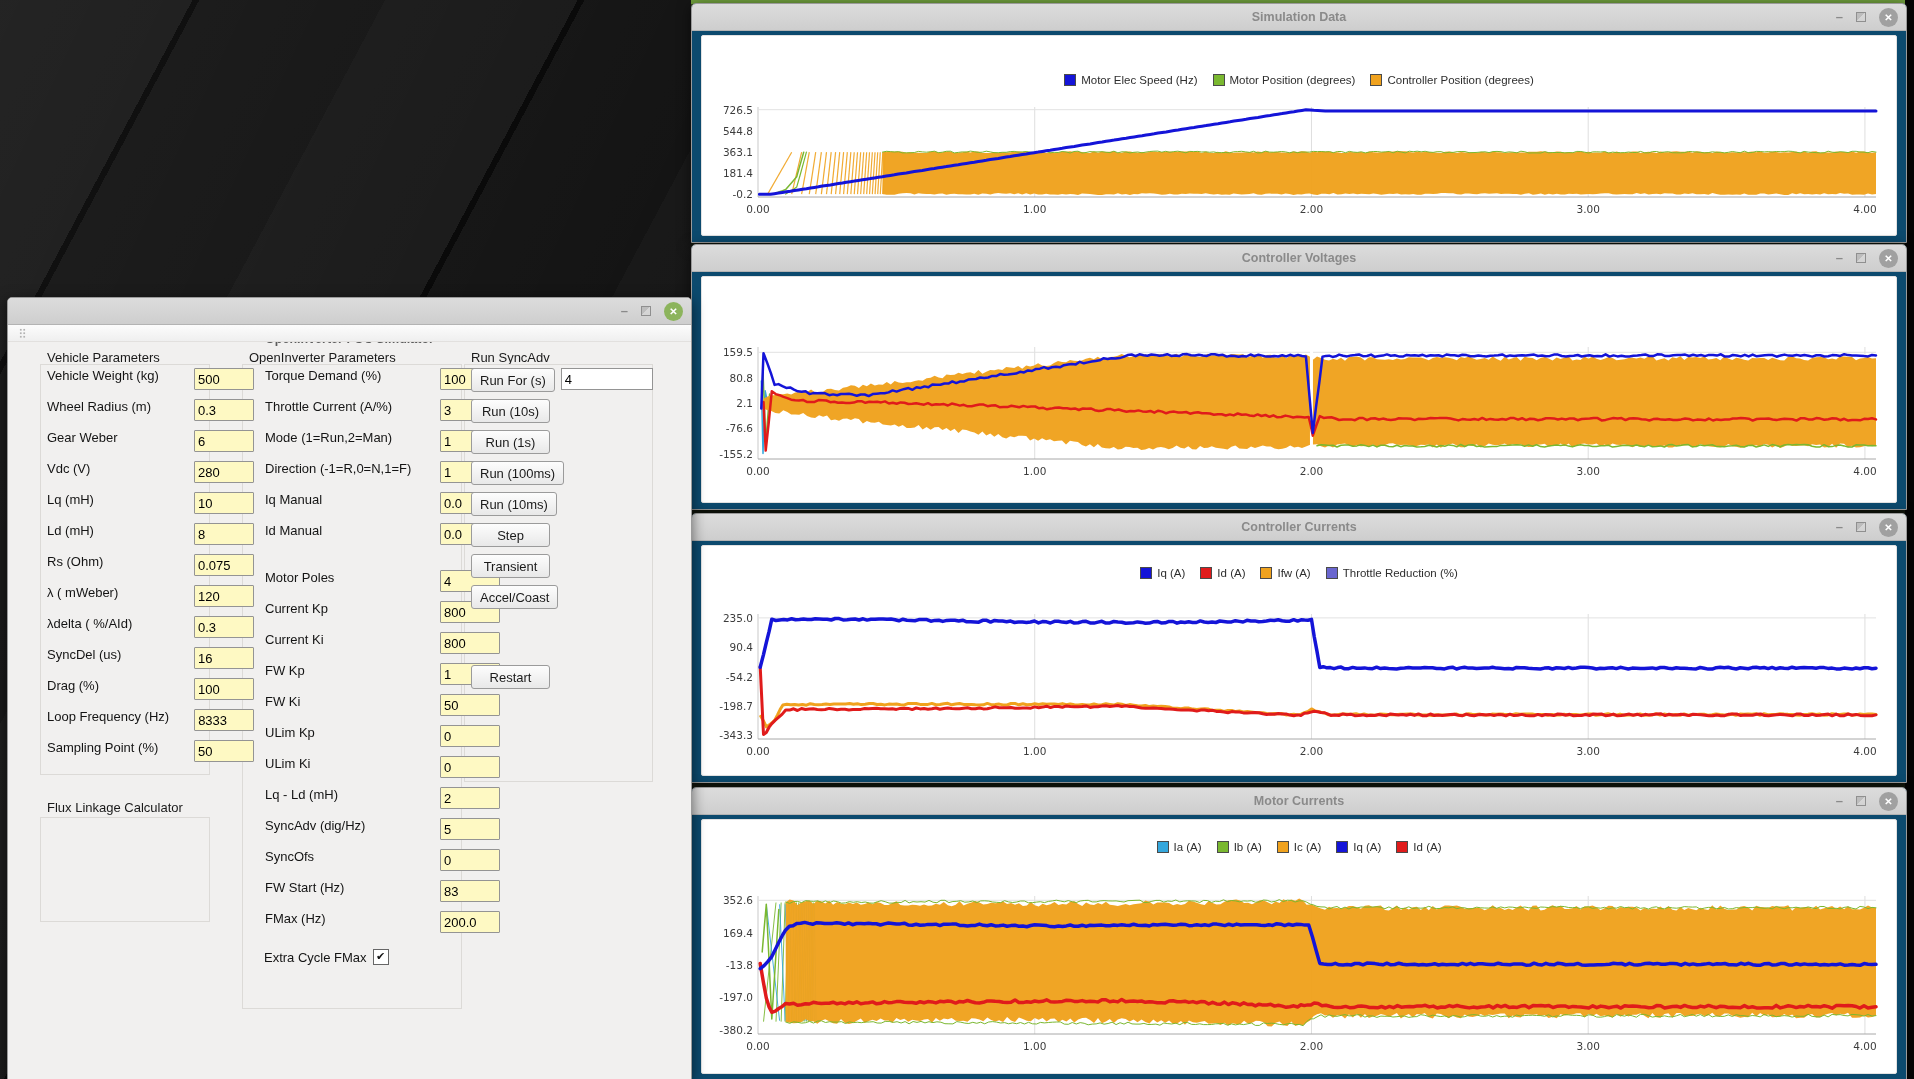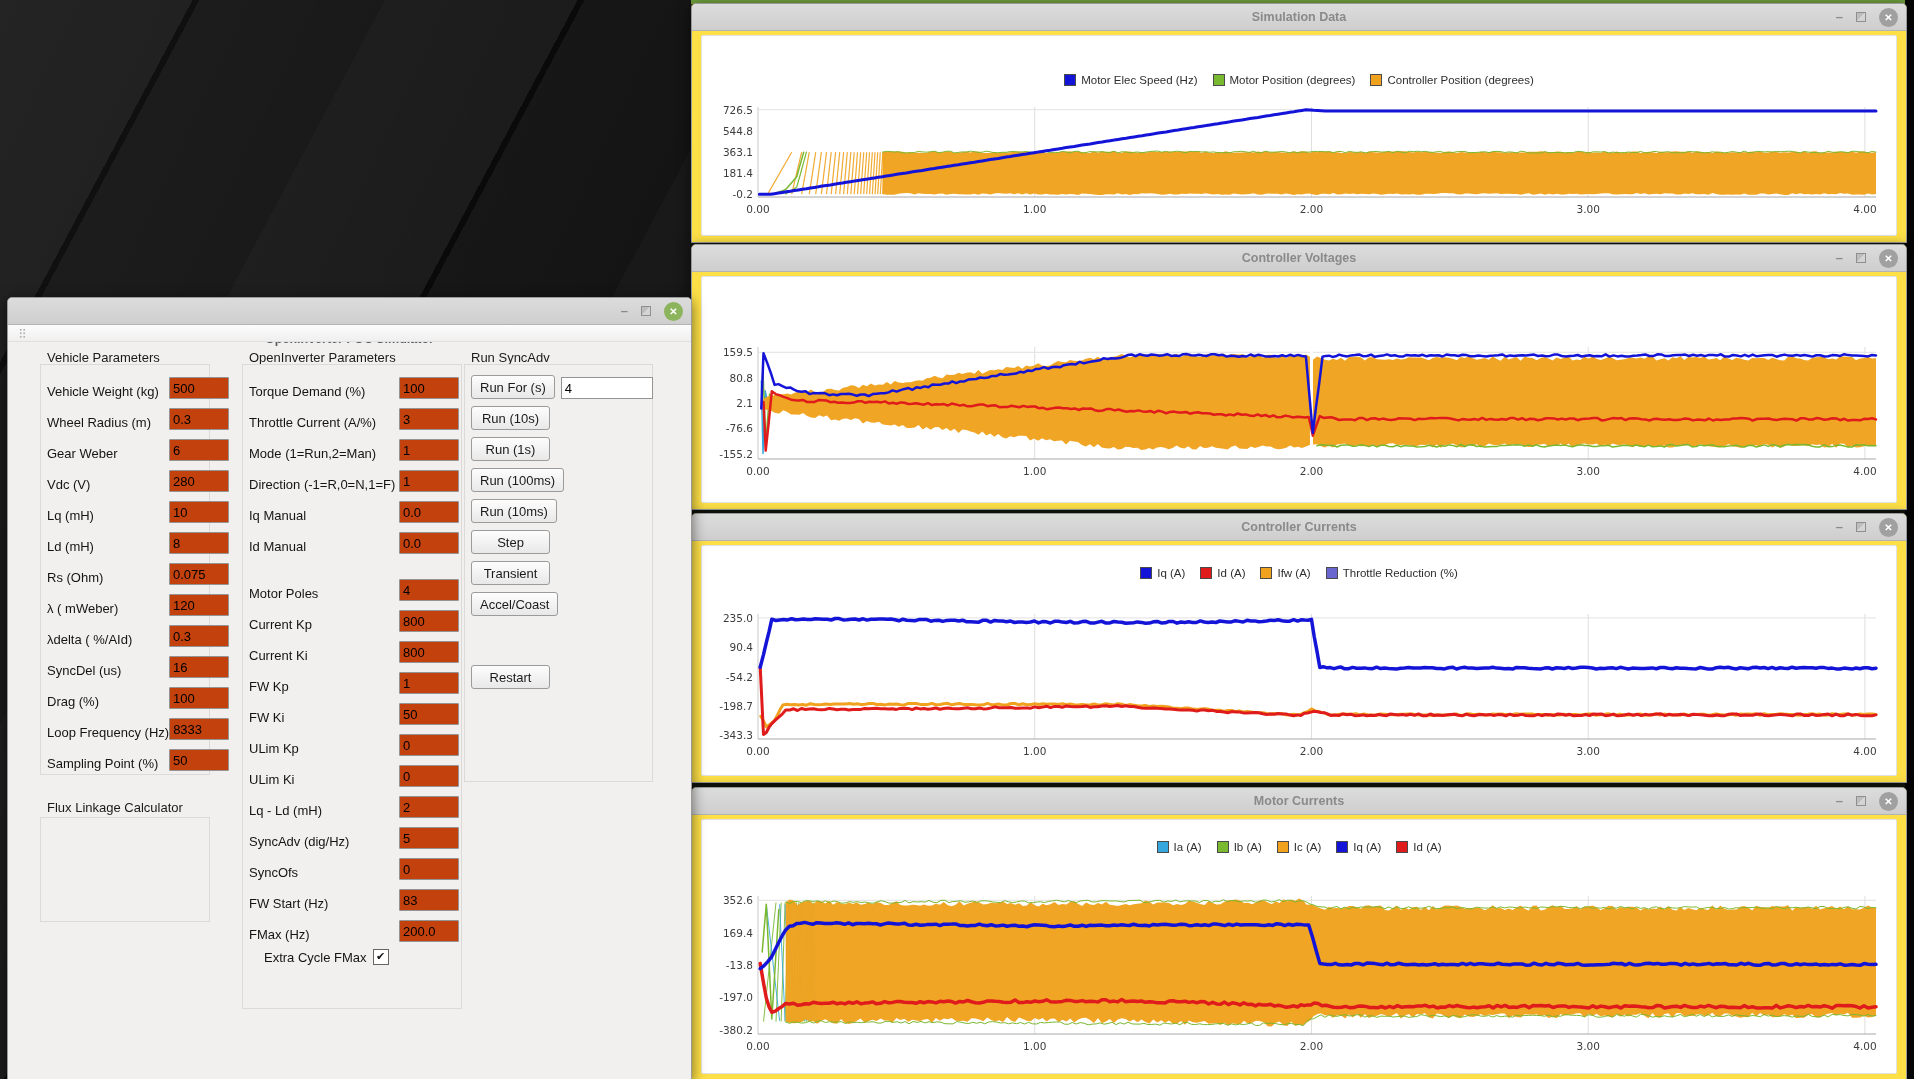--- a/index.html
+++ b/index.html
@@ -12,21 +12,21 @@
       repeating-linear-gradient(118deg, #181818 0 170px, #060606 170px 176px, #131313 176px 340px);
   }
   .right-zone{
     position:absolute;left:691px;top:0;width:1214px;height:1079px;
     background:linear-gradient(#6f9e3d 0 4px,#39481f 4px 8px,#161c10 8px);
   }
   .right-edge{position:absolute;left:1905px;top:0;width:9px;height:1079px;background:#050505;}
 
   
   .win{position:absolute;border:1px solid #9a9a9a;border-radius:5px 5px 0 0;
-       box-shadow:0 3px 14px rgba(0,0,0,0.55);background:#fde047;}
+       box-shadow:0 3px 14px rgba(0,0,0,0.55);background:#0c4a6e;}
   .titlebar{position:absolute;left:0;top:0;right:0;height:26px;
        background:linear-gradient(#dcdcdc,#cecece);border-bottom:1px solid #b3b3b3;
        border-radius:4px 4px 0 0;}
   .titlebar .title{display:block;text-align:center;line-height:26px;
        font-size:12.5px;font-weight:bold;color:#8a8a8a;}
   .app-win .titlebar .title{color:#5c5c5c;margin-top:28px;}
   .winbtns{position:absolute;right:8px;top:0;height:26px;display:flex;align-items:center;gap:13px;}
   .btn-min{color:#8a8a8a;font-size:13px;font-weight:bold;line-height:26px;cursor:default;}
   .btn-max{width:8px;height:8px;border:1px solid #8f8f8f;
        background:linear-gradient(135deg,#bdbdbd 0 45%,transparent 45%);}
@@ -54,26 +54,26 @@
   
   .app-win{left:7px;top:297px;width:683px;height:782px;background:#f1f0ef;z-index:10;}
   .toolbar{position:absolute;left:0;right:0;top:27px;height:16px;
        background:linear-gradient(#fcfcfc,#efefef);border-bottom:1px solid #e2e0de;}
   .grip{position:absolute;left:11px;top:3px;width:7px;height:11px;
        background-image:radial-gradient(circle,#b2b2b2 1px,transparent 1.3px);
        background-size:3.5px 3.5px;}
   .sec-h{position:absolute;font-size:13px;color:#1a1a1a;}
   .gbox{position:absolute;border:1px solid #dcdad7;}
   .rows{position:absolute;display:flex;flex-direction:column;}
-  .frow{height:31px;display:flex;align-items:flex-end;}
+  .frow{height:31px;display:flex;align-items:flex-start;}
   .frow .lbl{font-size:13px;color:#141414;white-space:nowrap;}
   .c1 .lbl,.cf .lbl{flex:0 0 122px;}
-  .c2 .lbl{flex:0 0 150px;}
-  .fin{width:52px;height:20px;border:1px solid #949494;background:#c2410c;font-size:13px;
-       font-family:"Liberation Sans",sans-serif;padding:0 3px;border-radius:1px;}
+  .c2 .lbl{flex:0 0 150px;margin-left:16px;}
+  .fin{width:52px;height:20px;border:1px solid #949494;background:#fef9c3;font-size:13px;
+       font-family:"Liberation Sans",sans-serif;padding:0 3px;border-radius:1px;margin-left:25px;}
   .runcol .frow{justify-content:flex-start;}
   .rbtn{min-width:79px;height:24px;border:1px solid #9b9b9b;border-radius:3px;
        background:linear-gradient(#fdfdfd,#e8e8e8);font-size:13px;color:#1a1a1a;
        font-family:"Liberation Sans",sans-serif;padding:0 8px;}
   .runfor-in{width:84px;height:20px;border:1px solid #949494;background:#fff;font-size:13px;
        padding:0 3px;margin-left:6px;font-family:"Liberation Sans",sans-serif;}
   .restart{position:absolute;left:463px;top:367px;}
   .chk-row{position:absolute;left:256px;top:645px;height:28px;display:flex;align-items:center;gap:6px;}
   .chk-row .lbl{font-size:13px;color:#141414;}
   .chkbox{width:14px;height:14px;border:1px solid #666;background:#fff;font-size:11px;

